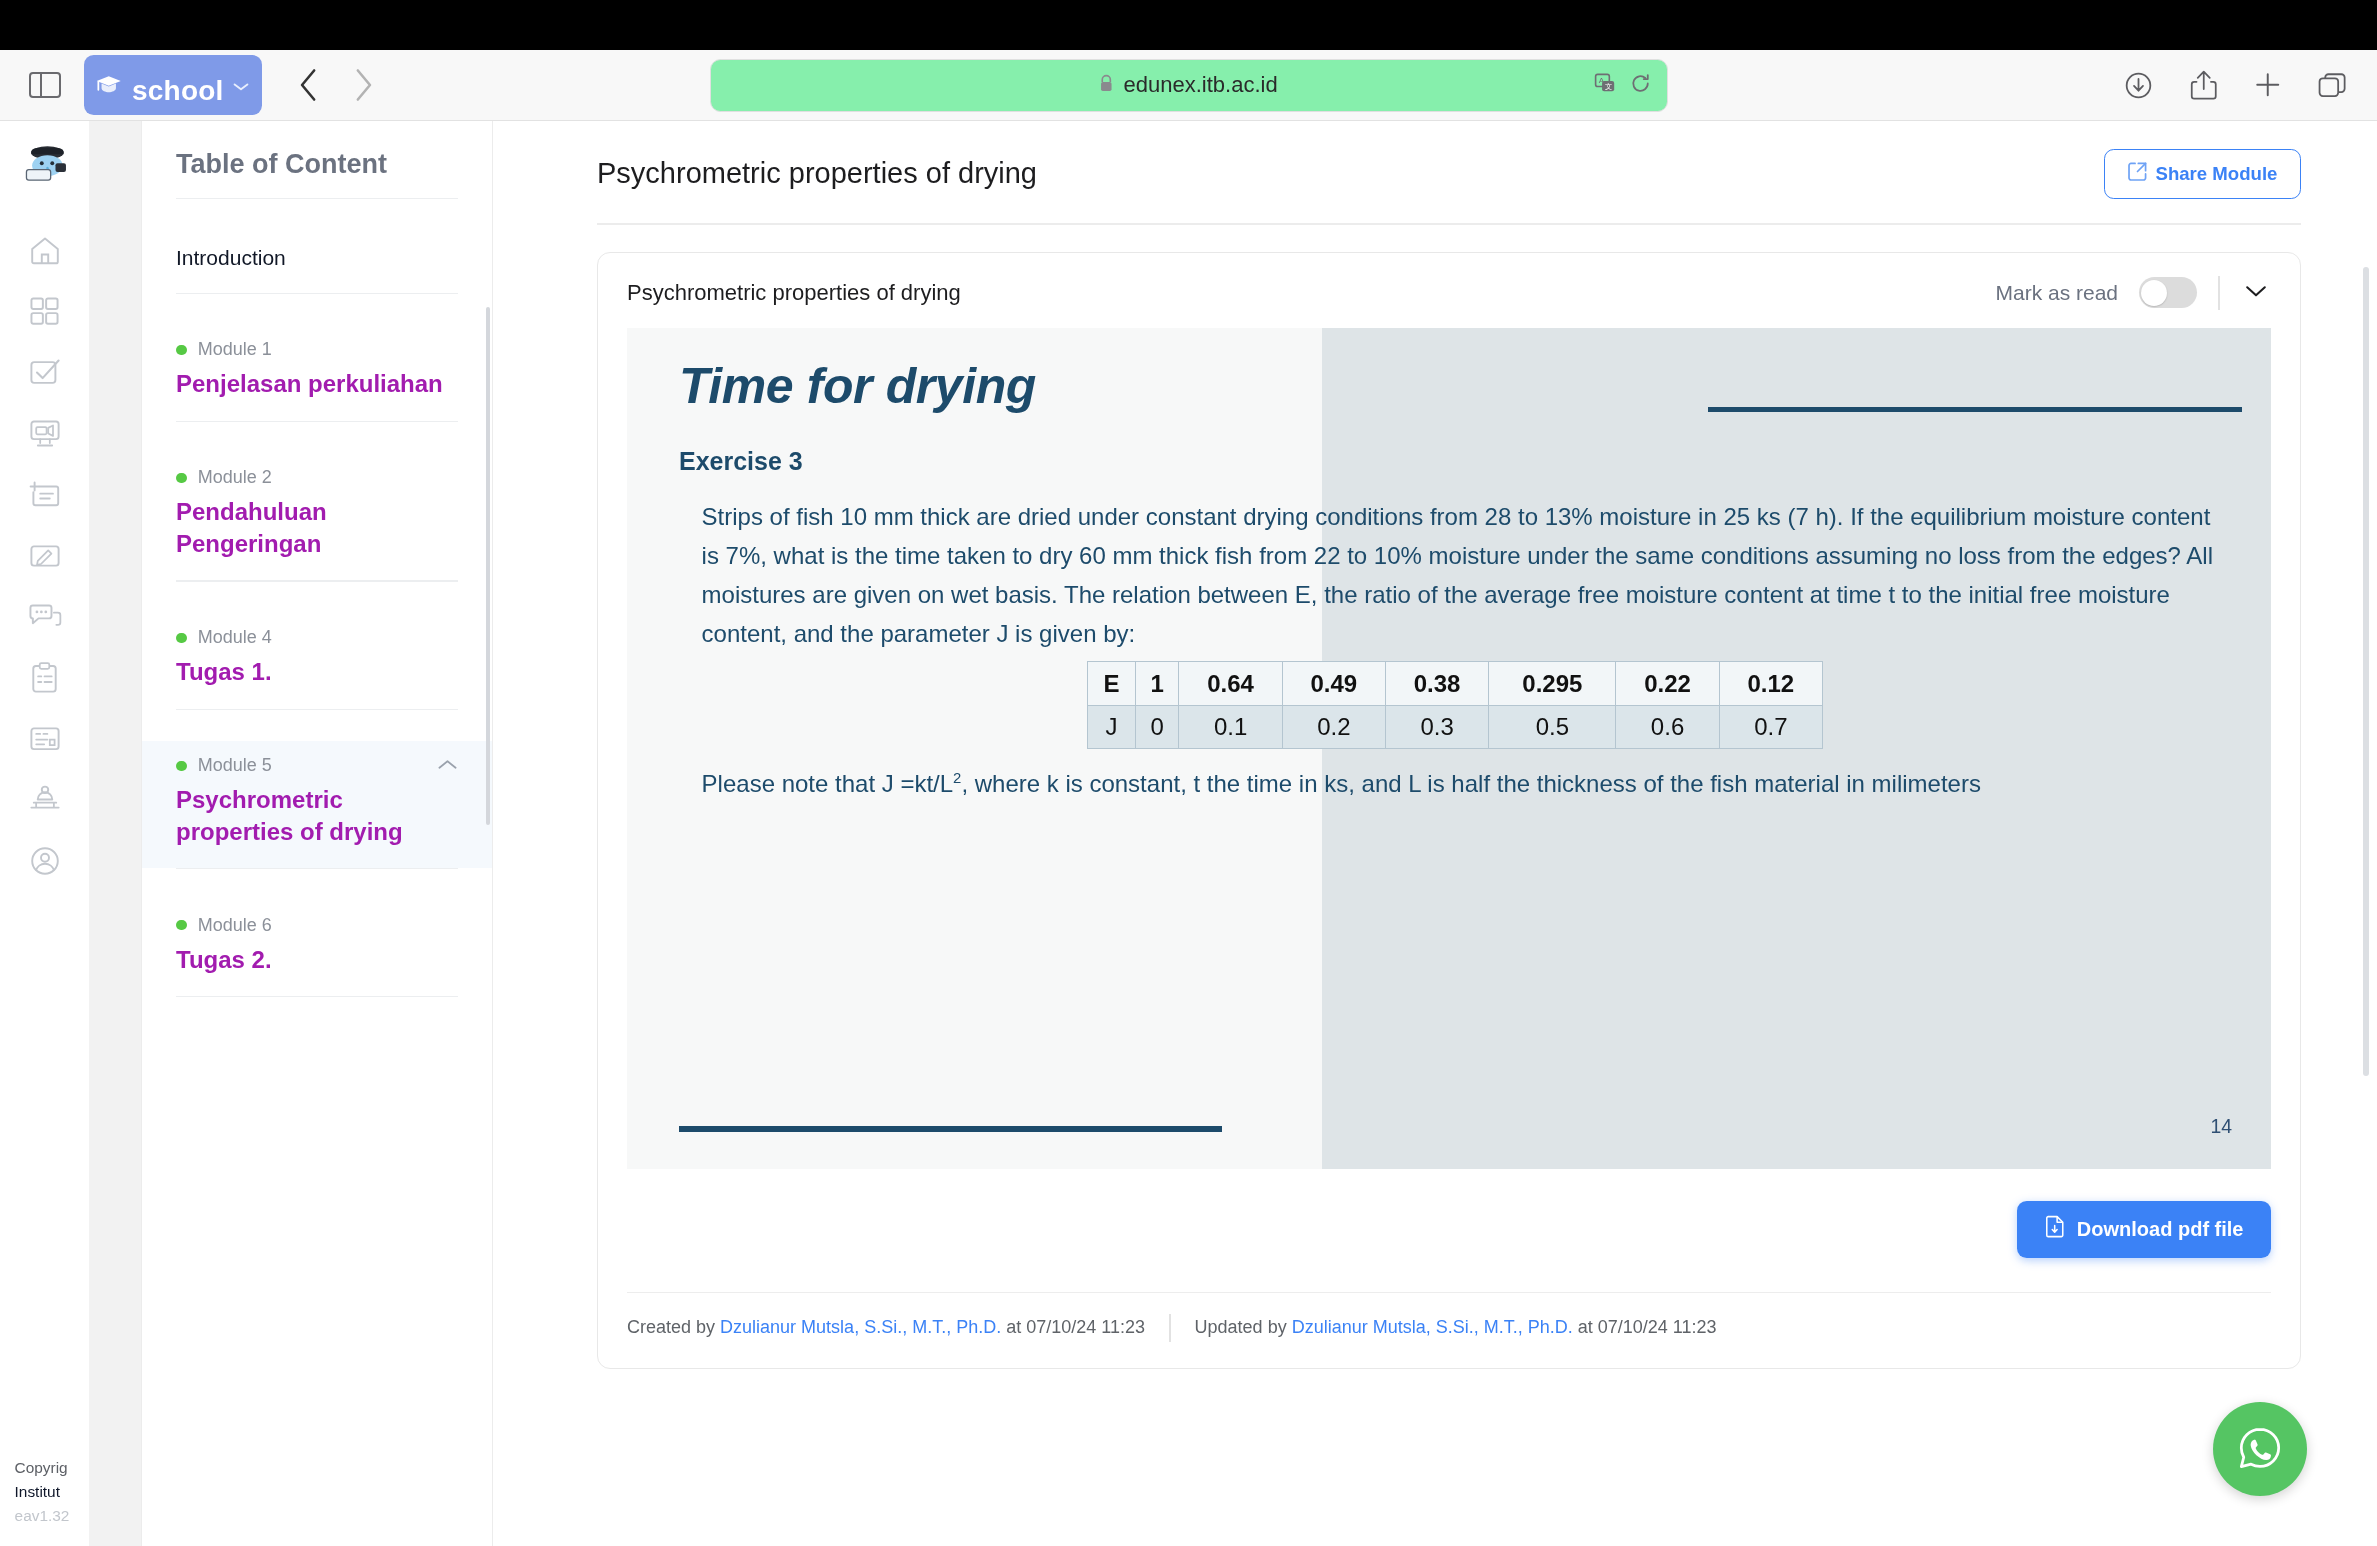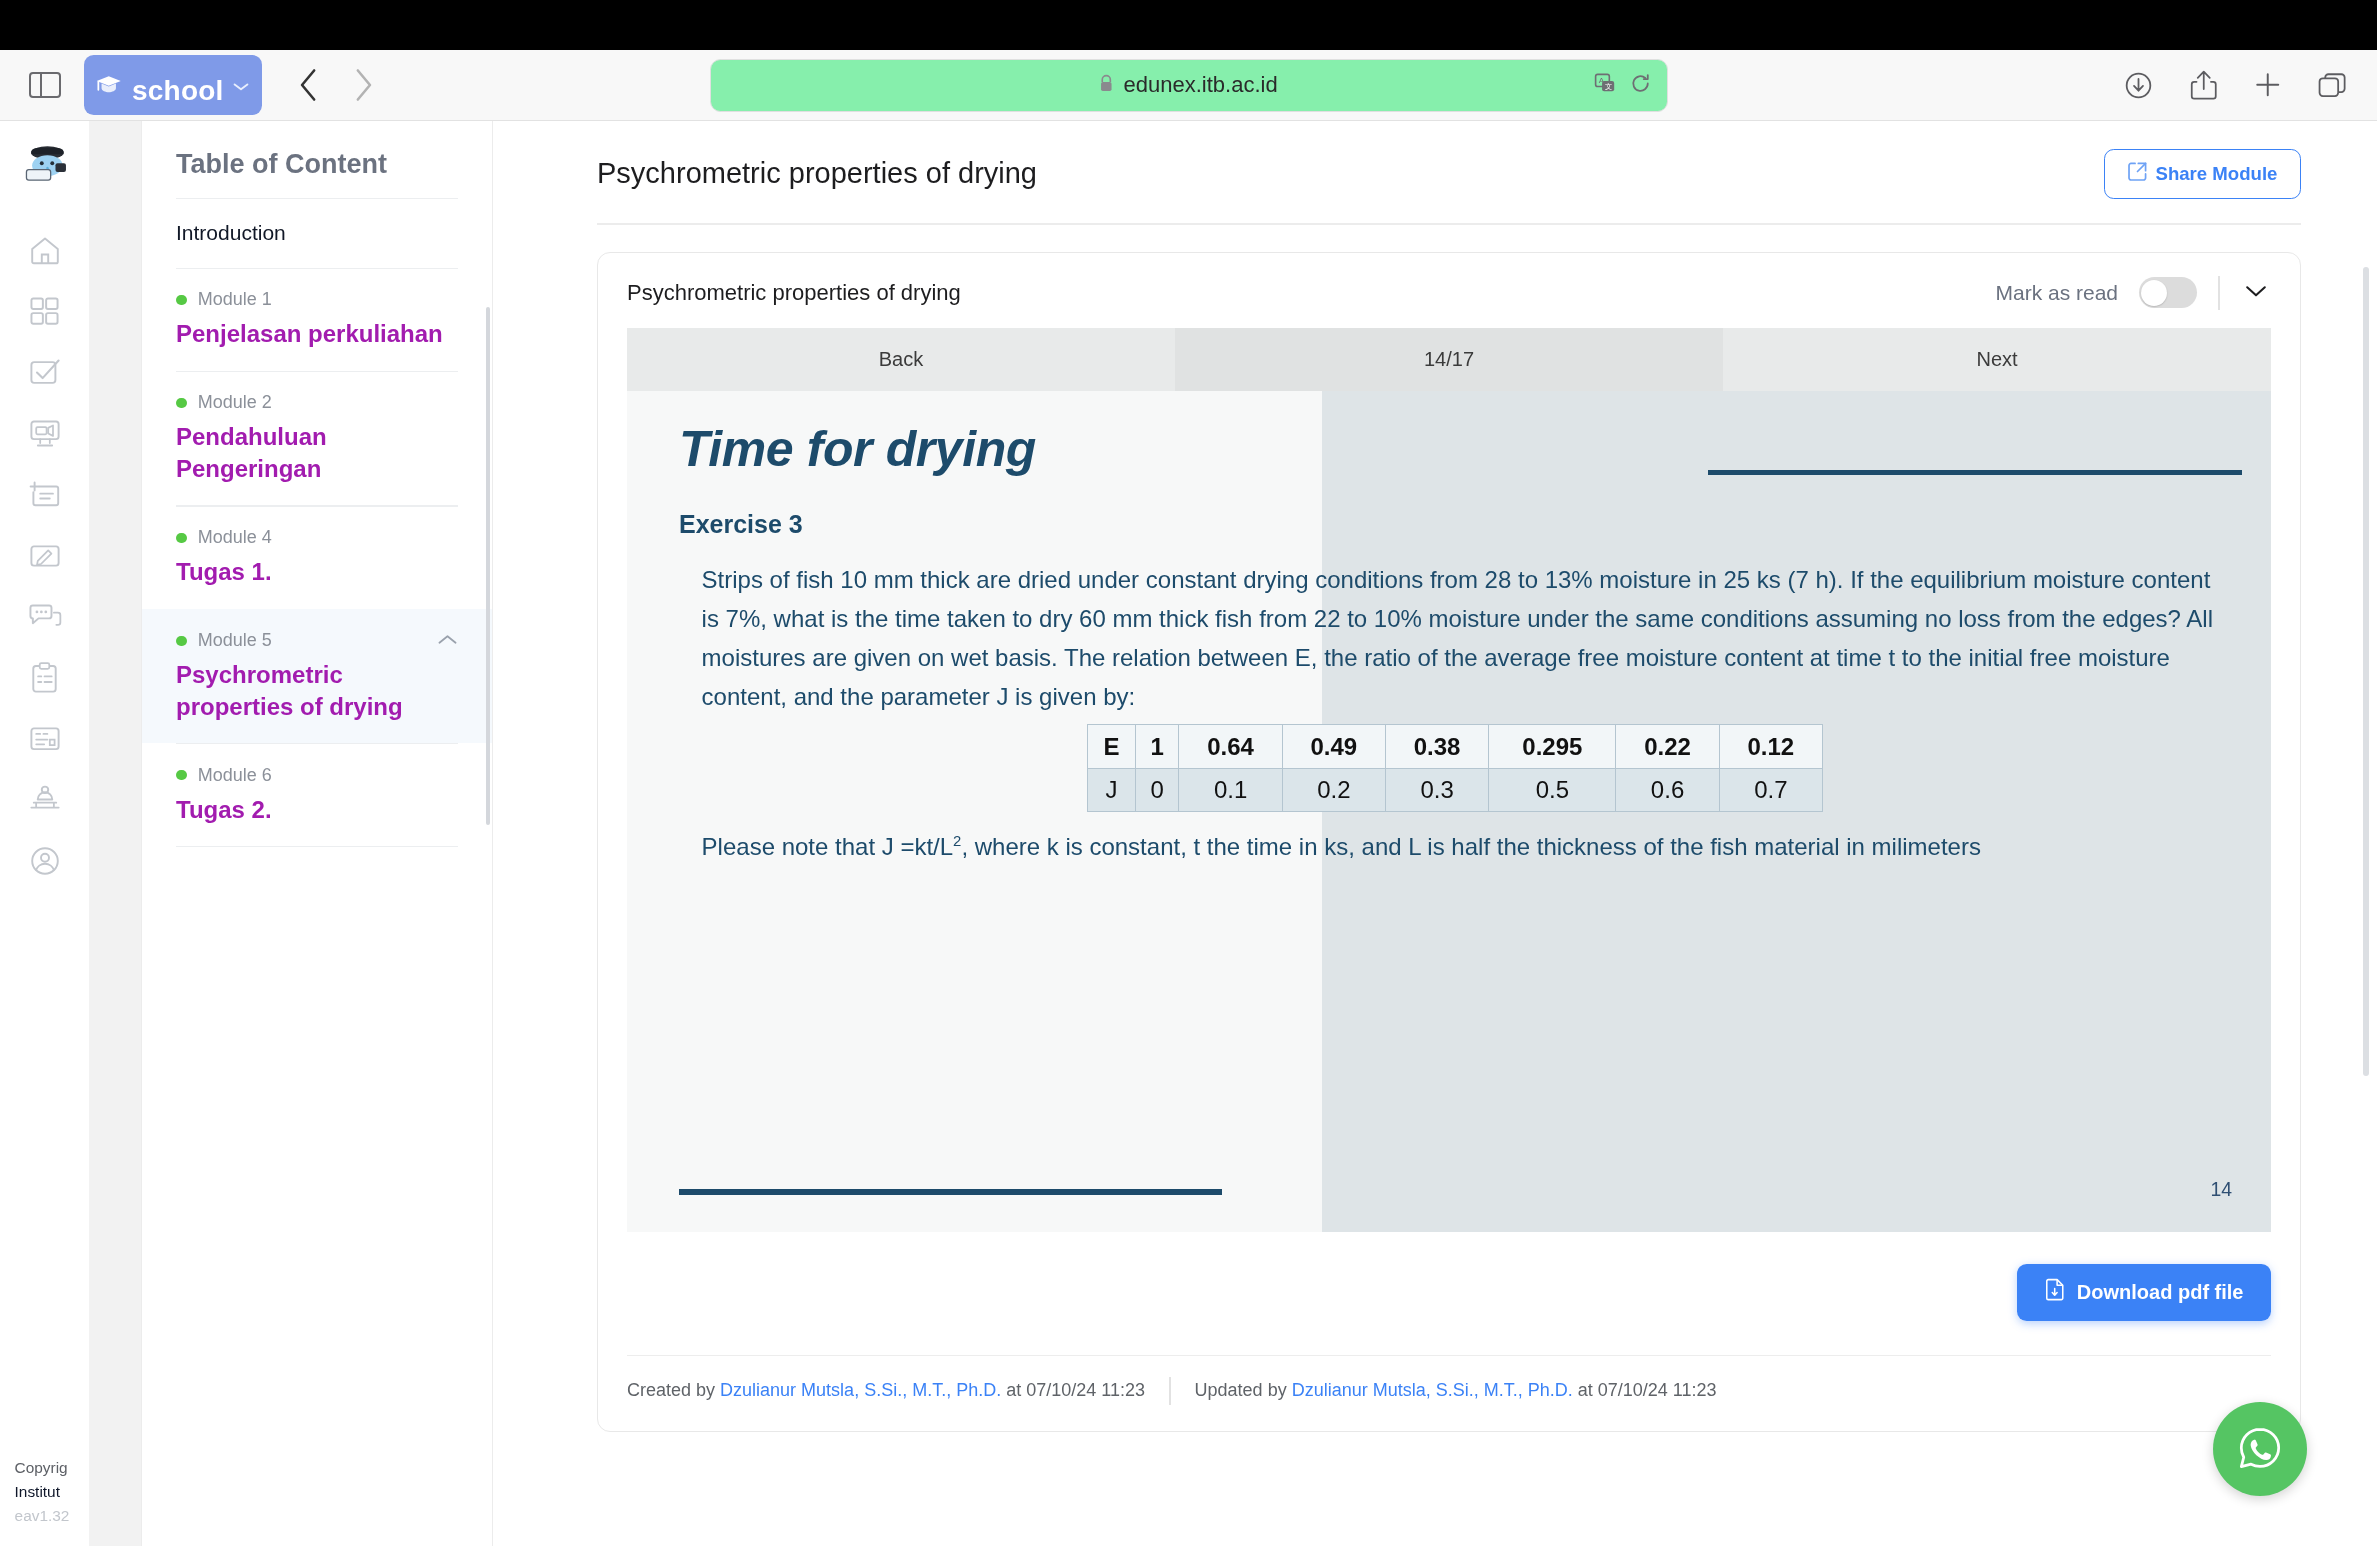--- a/index.html
+++ b/index.html
@@ -115,21 +115,21 @@
     border-right: 0.8px solid #ececec;
     padding: 27.5px 0 0 0;
     position: relative;
     overflow: hidden;
   }
   .toc-title {
     font-size: 27px; font-weight: 700; color: #6b7280;
     padding: 0 34px 18px 34px;
   }
   .toc-sep { height: 0.8px; background: #eceef0; margin: 0 34px; }
-  .toc-item { padding: 21px 34px 21px 34px; cursor: pointer; }
+  .toc-item { padding: 14px 34px 21px 34px; cursor: pointer; margin-top: 32px; }
   .toc-item.plain .item-name { font-size: 21px; color: #111827; font-weight: 400; }
   .toc-item .mod-row { display: flex; align-items: center; gap: 11.3px; margin-bottom: 8px; }
   .toc-item .dot { width: 10.5px; height: 10.5px; border-radius: 50%; background: #56c944; }
   .toc-item .mod-label { font-size: 18px; color: #8b9099; }
   .toc-item .item-name { font-size: 24px; color: #a21caf; font-weight: 700; line-height: 1.3; }
   .toc-item.active { background: #f5f9fd; position: relative; }
   .toc-item .collapse-chev { margin-left: auto; color: #9aa2ad; }
   .toc-scrollbar {
     position: absolute; right: 1.6px; top: 186px;
     width: 4px; height: 518px; border-radius: 2.4px; background: #d4d7dc;
@@ -566,25 +566,20 @@
           <span class="expand-chev">
             <svg width="24" height="14.6" viewBox="0 0 30 18">
                 <path d="M4 4 L15 14 L26 4" stroke="#1d1d1f" stroke-width="2.6" fill="none" stroke-linecap="round" stroke-linejoin="round"></path>
               </svg>
           </span>
         </div>
       </div>
 
       <div class="slide-wrap">
 
-        <div class="slide-nav">
-          <div>Back</div>
-          <div class="counter">14/17</div>
-          <div>Next</div>
-        </div>
 
         <div class="slide">
           <div class="right-panel"></div>
           <div class="slide-rule-top"></div>
 
           <div class="slide-inner">
             <div class="slide-title">Time for drying</div>
             <div class="slide-exercise">Exercise 3</div>
             <div class="slide-para">Strips of fish 10 mm thick are dried under constant drying conditions from 28 to 13% moisture in 25 ks (7 h). If the equilibrium moisture content is 7%, what is the time taken to dry 60 mm thick fish from 22 to 10% moisture under the same conditions assuming no loss from the edges? All moistures are given on wet basis. The relation between E, the ratio of the average free moisture content at time t to the initial free moisture content, and the parameter J is given by:</div>
 

